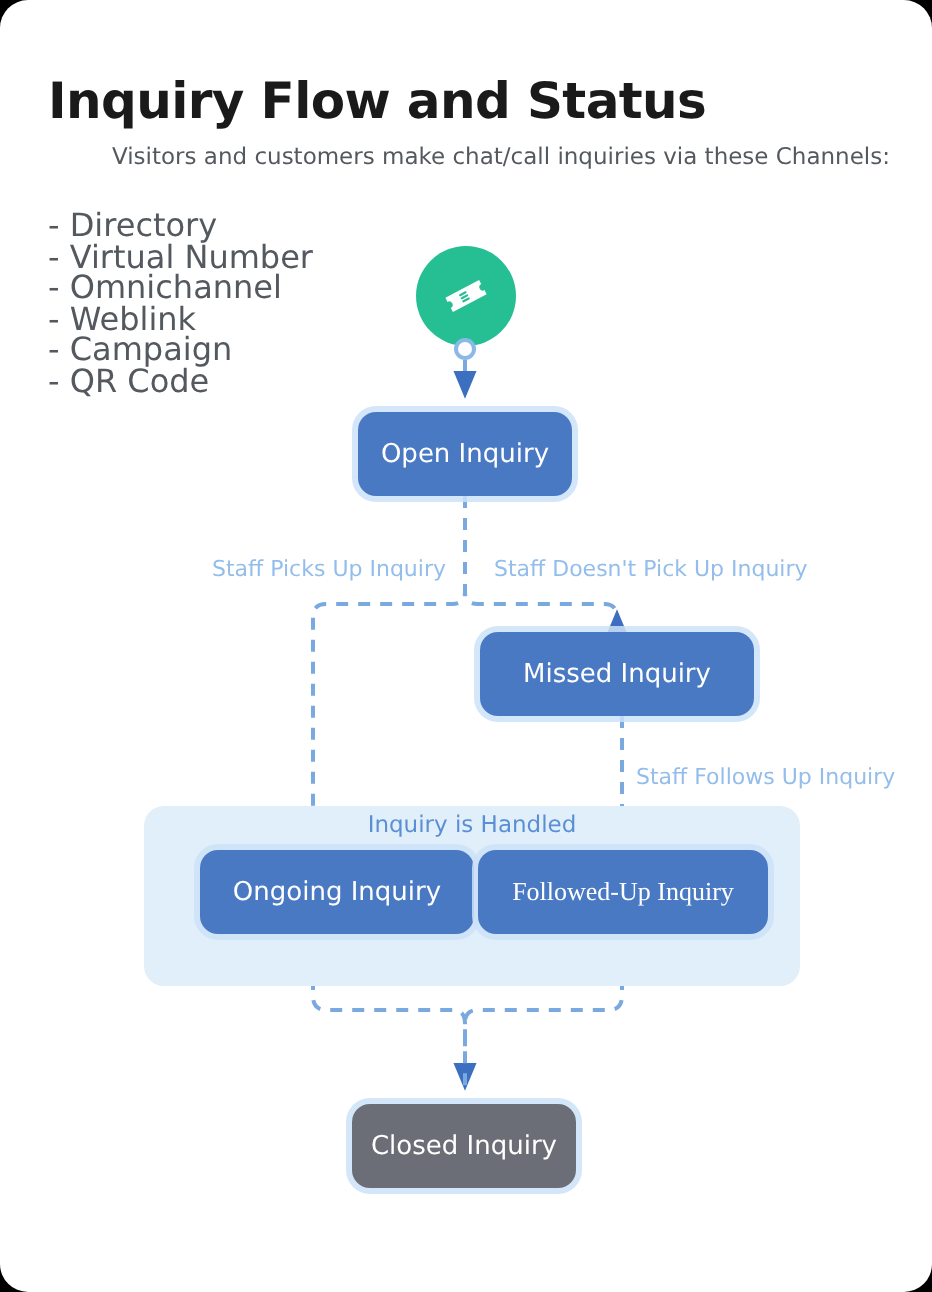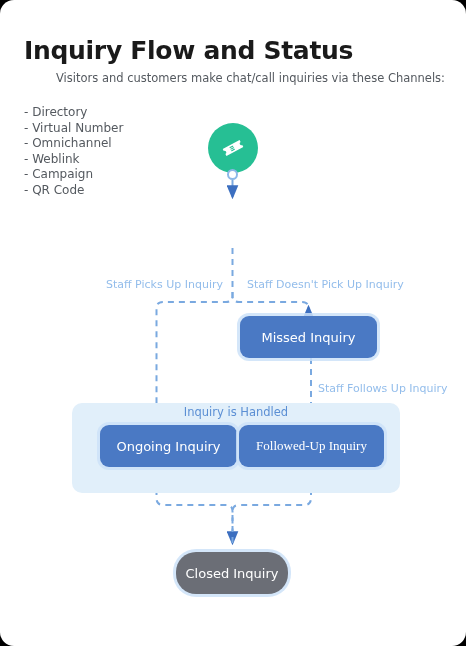--- a/index.html
+++ b/index.html
@@ -44,21 +44,21 @@
     top: 71px;
     font-size: 11.5px;
     color: #54595f;
     white-space: nowrap;
     margin-left: 32px;
   }
   .channel-list {
     position: absolute;
     left: 24px;
     top: 105px;
-    font-size: 12px;
+    font-size: 16px;
     color: #54595f;
     line-height: 15.6px;
   }
   .channel-item { white-space: nowrap; }
 
   
   .group-box {
     position: absolute;
     left: 72px;
     top: 403px;
@@ -91,21 +91,21 @@
     white-space: nowrap;
     box-sizing: border-box;
   }
   .node-blue { background: #4a79c4; }
   .node-gray { background: #6b6e76; }
 
   #node-open      { left: 179px; top: 206px; width: 107px; height: 42px; }
   #node-missed    { left: 240px; top: 316px; width: 137px; height: 42px; }
   #node-ongoing   { left: 88px;  top: 425px; width: 137px; height: 42px; margin-left: 12px; }
   #node-followed  { left: 239px; top: 425px; width: 145px; height: 42px; font-family: Liberation Serif, serif; }
-  #node-closed    { left: 176px; top: 552px; width: 112px; height: 42px; border-radius: 20px; }
+  #node-closed    { left: 176px; top: 552px; width: 112px; height: 42px; }
 
   
   .start-node {
     position: absolute;
     left: 208px;
     top: 123px;
     width: 50px;
     height: 50px;
     border-radius: 50%;
     background: #26bf94;
@@ -187,20 +187,21 @@
         <g stroke="#26bf94" stroke-width="1" stroke-linecap="round">
           <line x1="9.8" y1="10.4" x2="12.6" y2="10.4"></line>
           <line x1="9.8" y1="12.0" x2="12.6" y2="12.0"></line>
           <line x1="9.8" y1="13.6" x2="12.6" y2="13.6"></line>
         </g>
       </g>
     </svg>
   </div>
   <div class="start-dot"></div>
 
+  <div class="node node-blue" id="node-open">Open Inquiry</div>
 
   <div class="node node-blue" id="node-missed">Missed Inquiry</div>
 
   <div class="node node-blue" id="node-ongoing">Ongoing Inquiry</div>
 
   <div class="node node-blue" id="node-followed">Followed-Up Inquiry</div>
 
   <div class="node node-gray" id="node-closed">Closed Inquiry</div>
 
   <div class="edge-label" id="lbl-picks">Staff Picks Up Inquiry</div>

